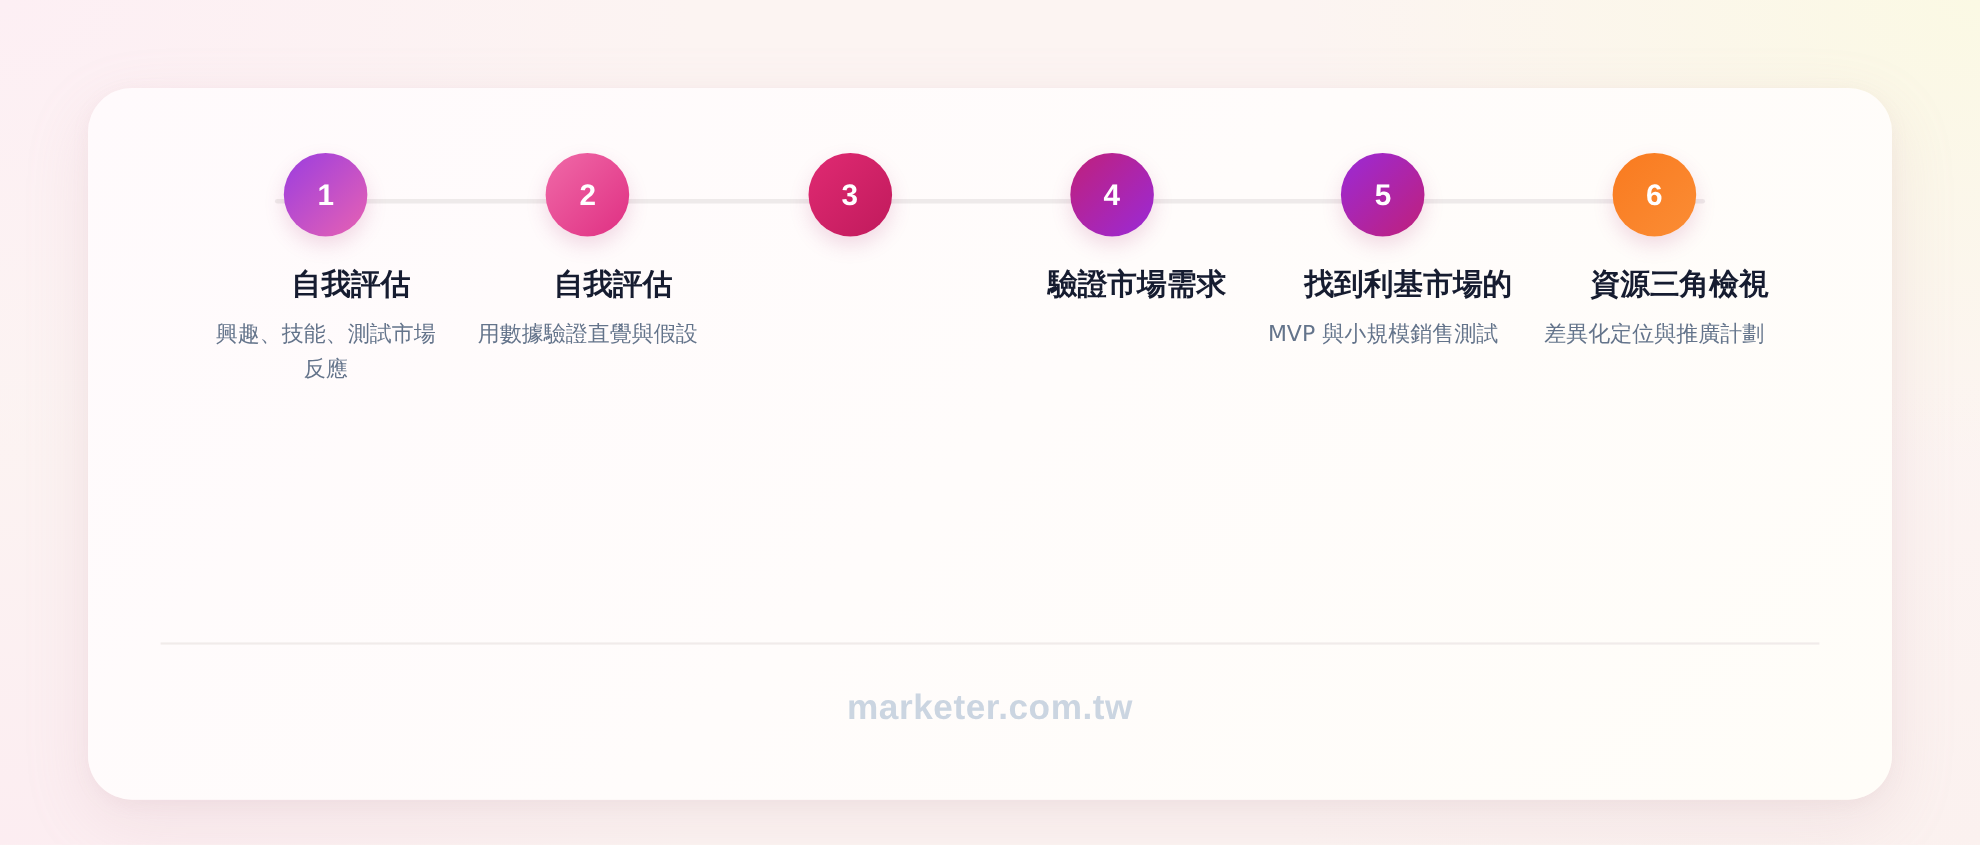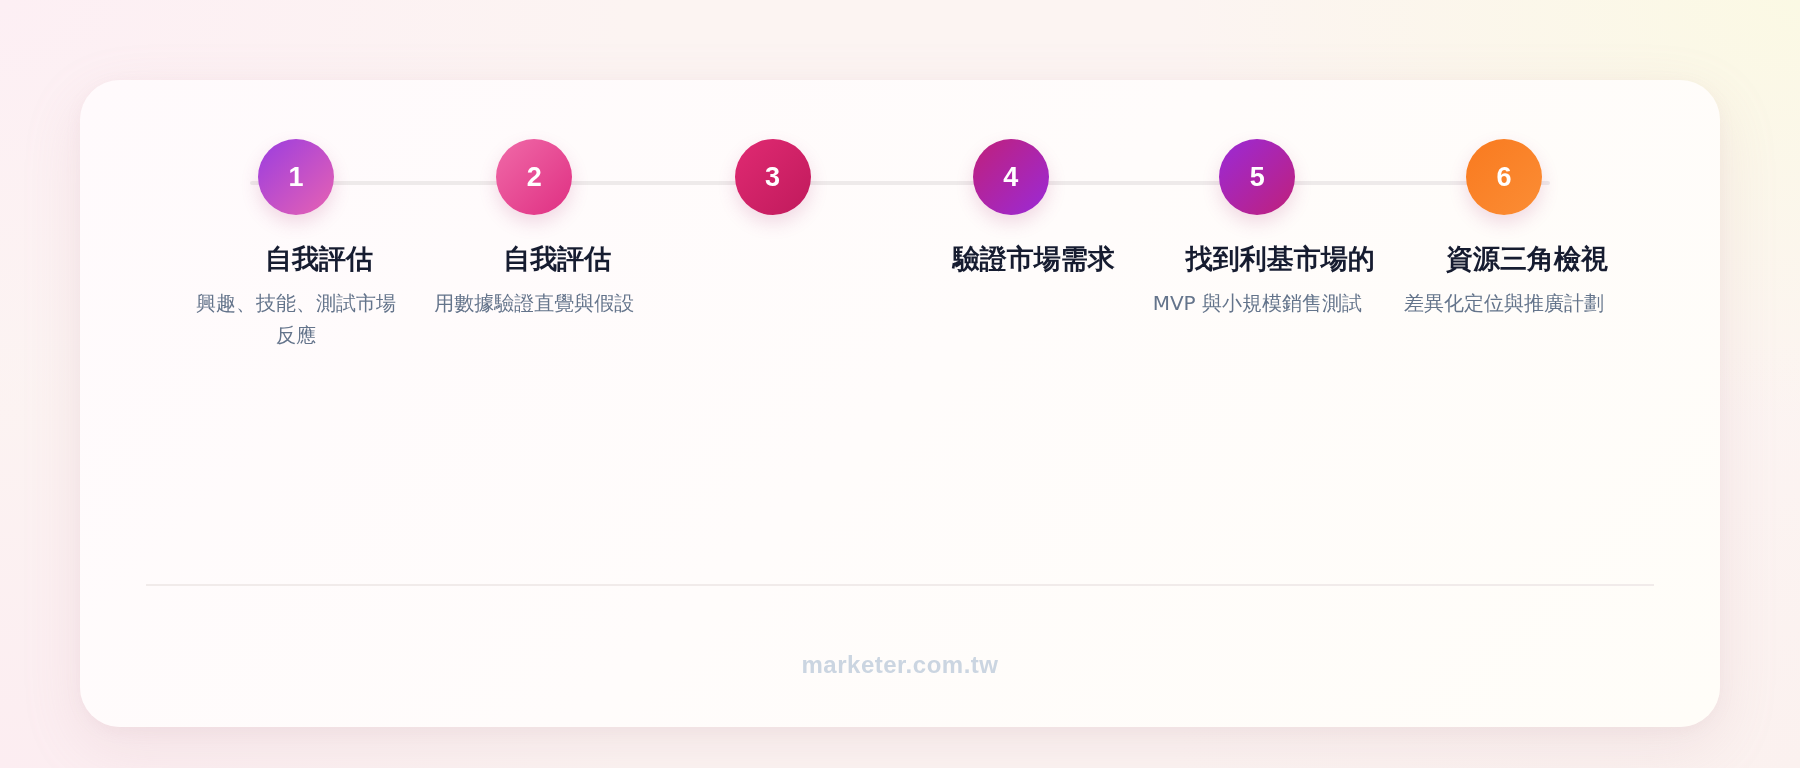--- a/index.html
+++ b/index.html
@@ -94,26 +94,25 @@
     left: 66px; right: 66px;
     top: 504px;
     height: 2px;
     background: #f1ebea;
   }
   .footer {
     position: absolute;
     left: 0; right: 0;
     top: 545px;
     text-align: center;
-    font-size: 24px;
+    font-size: 32px;
     font-weight: 700;
     color: #cbd5e1;
     font-family: "Liberation Sans", sans-serif;
     letter-spacing: 0.5px;
-    margin-top: 26px;
   }
 </style>
 </head>
 <body>
 
 <div class="card">
 
   <div class="steps">
     <div class="connector"></div>
 

